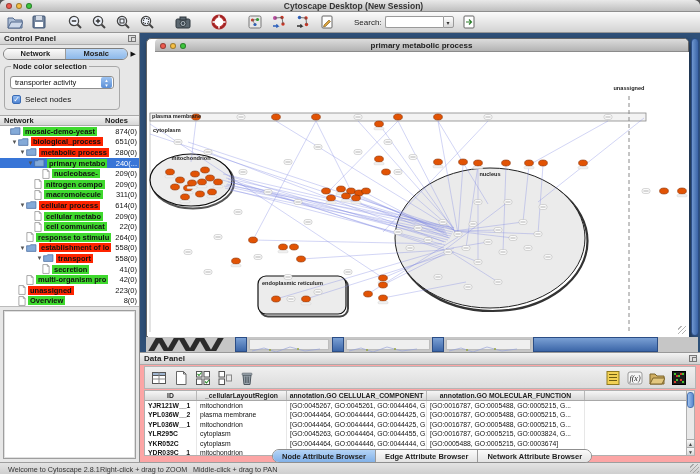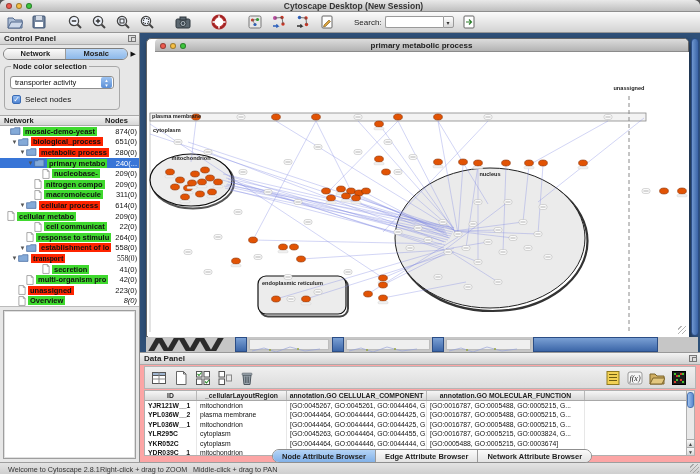--- a/index.html
+++ b/index.html
@@ -356,21 +356,21 @@
         <div class="trow" style="padding-left: 19px;">
           <span class="arr">▼</span>
           <span class="nico">
             <svg viewBox="0 0 12 9" width="11" height="8">
               <path d="M0.5 2 h3.5 l1 -1.2 h6 v7.5 h-10.5z" fill="#84aad8" stroke="#466a9e" stroke-width="0.8"></path>
             </svg>
           </span>
           <span class="tlab hl-red">cellular process</span>
           <span class="cnt" style="background: rgb(255, 255, 255);">614(0)</span>
         </div>
-        <div class="trow" style=" text-align: center;">
+        <div class="trow" style="padding-left: 27px; text-align: center;">
           <span class="arr"></span>
           <span class="nico">
             <svg viewBox="0 0 9 11" width="8" height="10">
               <path d="M1 0.5 h5 l2 2 v8 h-7z" fill="#fff" stroke="#888" stroke-width="0.8"></path>
               <path d="M6 0.5 v2 h2" fill="none" stroke="#888" stroke-width="0.8"></path>
             </svg>
           </span>
           <span class="tlab hl-green">cellular metabo</span>
           <span class="cnt" style="background: rgb(255, 255, 255);">209(0)</span>
         </div>
@@ -399,21 +399,21 @@
         <div class="trow" style="padding-left: 19px;">
           <span class="arr">▼</span>
           <span class="nico">
             <svg viewBox="0 0 12 9" width="11" height="8">
               <path d="M0.5 2 h3.5 l1 -1.2 h6 v7.5 h-10.5z" fill="#84aad8" stroke="#466a9e" stroke-width="0.8"></path>
             </svg>
           </span>
           <span class="tlab hl-red">establishment of lo</span>
           <span class="cnt" style="background: rgb(255, 255, 255);">558(0)</span>
         </div>
-        <div class="trow" style="padding-left: 11px; font-family: Liberation Serif, serif;">
+        <div class="trow" style="padding-left: 36px;">
           <span class="arr">▼</span>
           <span class="nico">
             <svg viewBox="0 0 12 9" width="11" height="8">
               <path d="M0.5 2 h3.5 l1 -1.2 h6 v7.5 h-10.5z" fill="#84aad8" stroke="#466a9e" stroke-width="0.8"></path>
             </svg>
           </span>
           <span class="tlab hl-red">transport</span>
           <span class="cnt" style="background: rgb(255, 255, 255);">558(0)</span>
         </div>
         <div class="trow" style="padding-left: 35px;">
@@ -451,21 +451,21 @@
         </div>
         <div class="trow" style="padding-left: 11px;">
           <span class="arr"></span>
           <span class="nico">
             <svg viewBox="0 0 9 11" width="8" height="10">
               <path d="M1 0.5 h5 l2 2 v8 h-7z" fill="#fff" stroke="#888" stroke-width="0.8"></path>
               <path d="M6 0.5 v2 h2" fill="none" stroke="#888" stroke-width="0.8"></path>
             </svg>
           </span>
           <span class="tlab hl-green">Overview</span>
-          <span class="cnt" style="background: rgb(255, 255, 255); font-style: italic;">8(0)</span>
+          <span class="cnt" style="background: rgb(255, 255, 255);">8(0)</span>
         </div>
       </div>
     <div id="birdseye"></div>
   </div>
 
   <div id="desktop">
     <div id="frame">
       <div class="frame-tb">
         <div class="lights" style="top:3.5px;left:5px">
           <div class="light l-red"></div>

